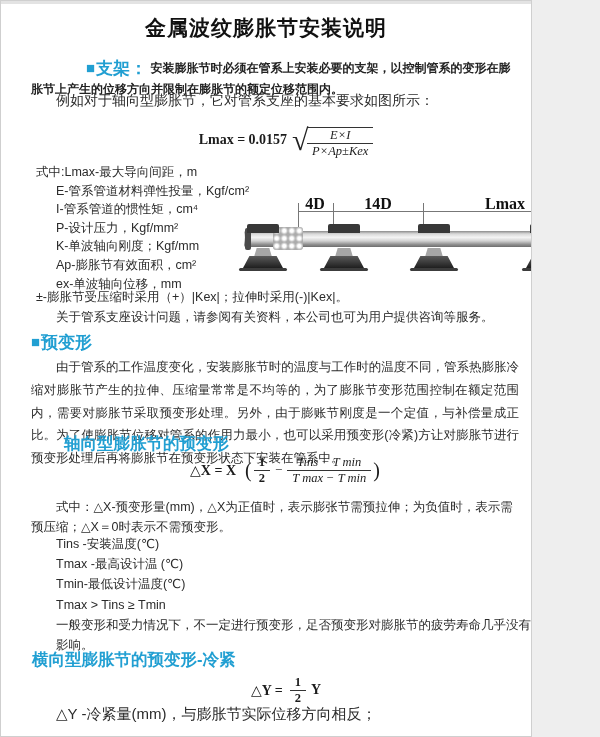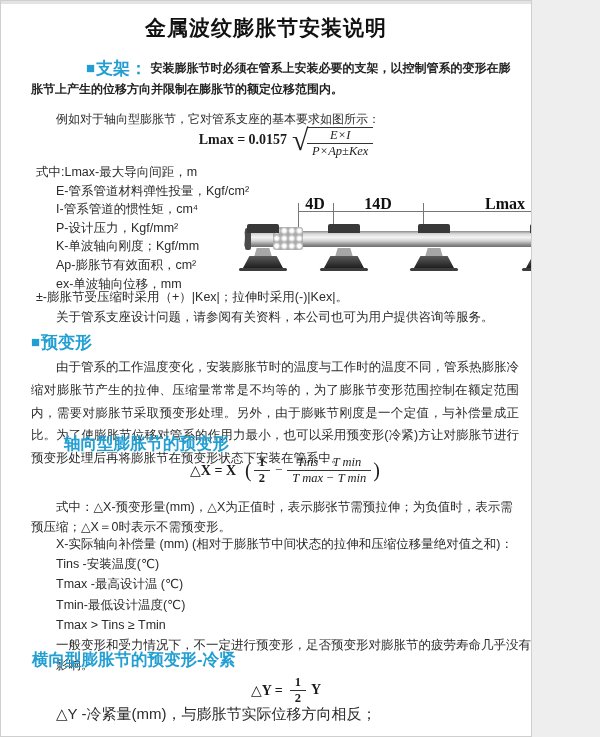--- a/index.html
+++ b/index.html
@@ -12,21 +12,21 @@
   .abs{position:absolute;}
   .title{top:13px;left:0;width:100%;text-align:center;font-size:21px;font-weight:bold;color:#111;letter-spacing:1px;}
   .sec-head{font-size:17px;font-weight:bold;color:#219fd2;}
   .sub-head{font-size:16.5px;font-weight:bold;color:#219fd2;}
   .bullet{font-size:15px;margin-right:1px;position:relative;top:-1px;}
   .body-t{font-size:12.5px;line-height:19px;color:#2b2b2b;}
   .bold-t{font-weight:bold;color:#222;}
   .p-support{top:57px;left:30px;right:12px;line-height:21px;font-size:12px;}
   .p-support .sec-head{vertical-align:-2px;}
   .p-support{text-indent:55px;}
-  .p-example{top:109px;left:55px;font-size:12px;}
+  .p-example{top:90px;left:55px;font-size:14px;}
   .p-predeform{top:355px;left:30px;right:12px;font-size:12.5px;line-height:22.8px;text-align:justify;text-indent:25px;}
   .h-predeform{top:330px;left:30px;}
   .h-axial{top:432px;left:63px;}
   .h-lateral{top:648px;left:31px;}
   .defs1{top:162px;left:35px;font-size:12.5px;line-height:18.6px;}
   .defs1 .ind{padding-left:20px;}
   .line-pm{top:287px;left:35px;font-size:12.5px;}
   .line-consult{top:307px;left:55px;font-size:12.5px;}
   .p-explain{top:496px;left:30px;right:12px;font-size:12.5px;line-height:20px;text-indent:25px;}
   .defs2{top:533px;left:55px;font-size:12.5px;line-height:20.2px;}
@@ -165,21 +165,20 @@
     <span class="frac">
       <span class="num">Tins − T min</span>
       <span class="den">T max − T min</span>
     </span>
     <span class="paren">)</span>
   </div>
 
   <div class="abs p-explain">式中：△X-预变形量(mm)，△X为正值时，表示膨张节需预拉伸；为负值时，表示需预压缩；△X＝0时表示不需预变形。</div>
 
   <div class="abs defs2">
-    <div>X-实际轴向补偿量 (mm) (相对于膨胀节中间状态的拉伸和压缩位移量绝对值之和)：</div>
     <div>Tins -安装温度(℃)</div>
     <div>Tmax -最高设计温 (℃)</div>
     <div>Tmin-最低设计温度(℃)</div>
     <div>Tmax &gt; Tins ≥ Tmin</div>
     <div>一般变形和受力情况下，不一定进行预变形，足否预变形对膨胀节的疲劳寿命几乎没有影响。</div>
   </div>
 
   <div class="abs h-lateral sub-head">横向型膨胀节的预变形-冷紧</div>
 
   <div class="abs formula f3">

